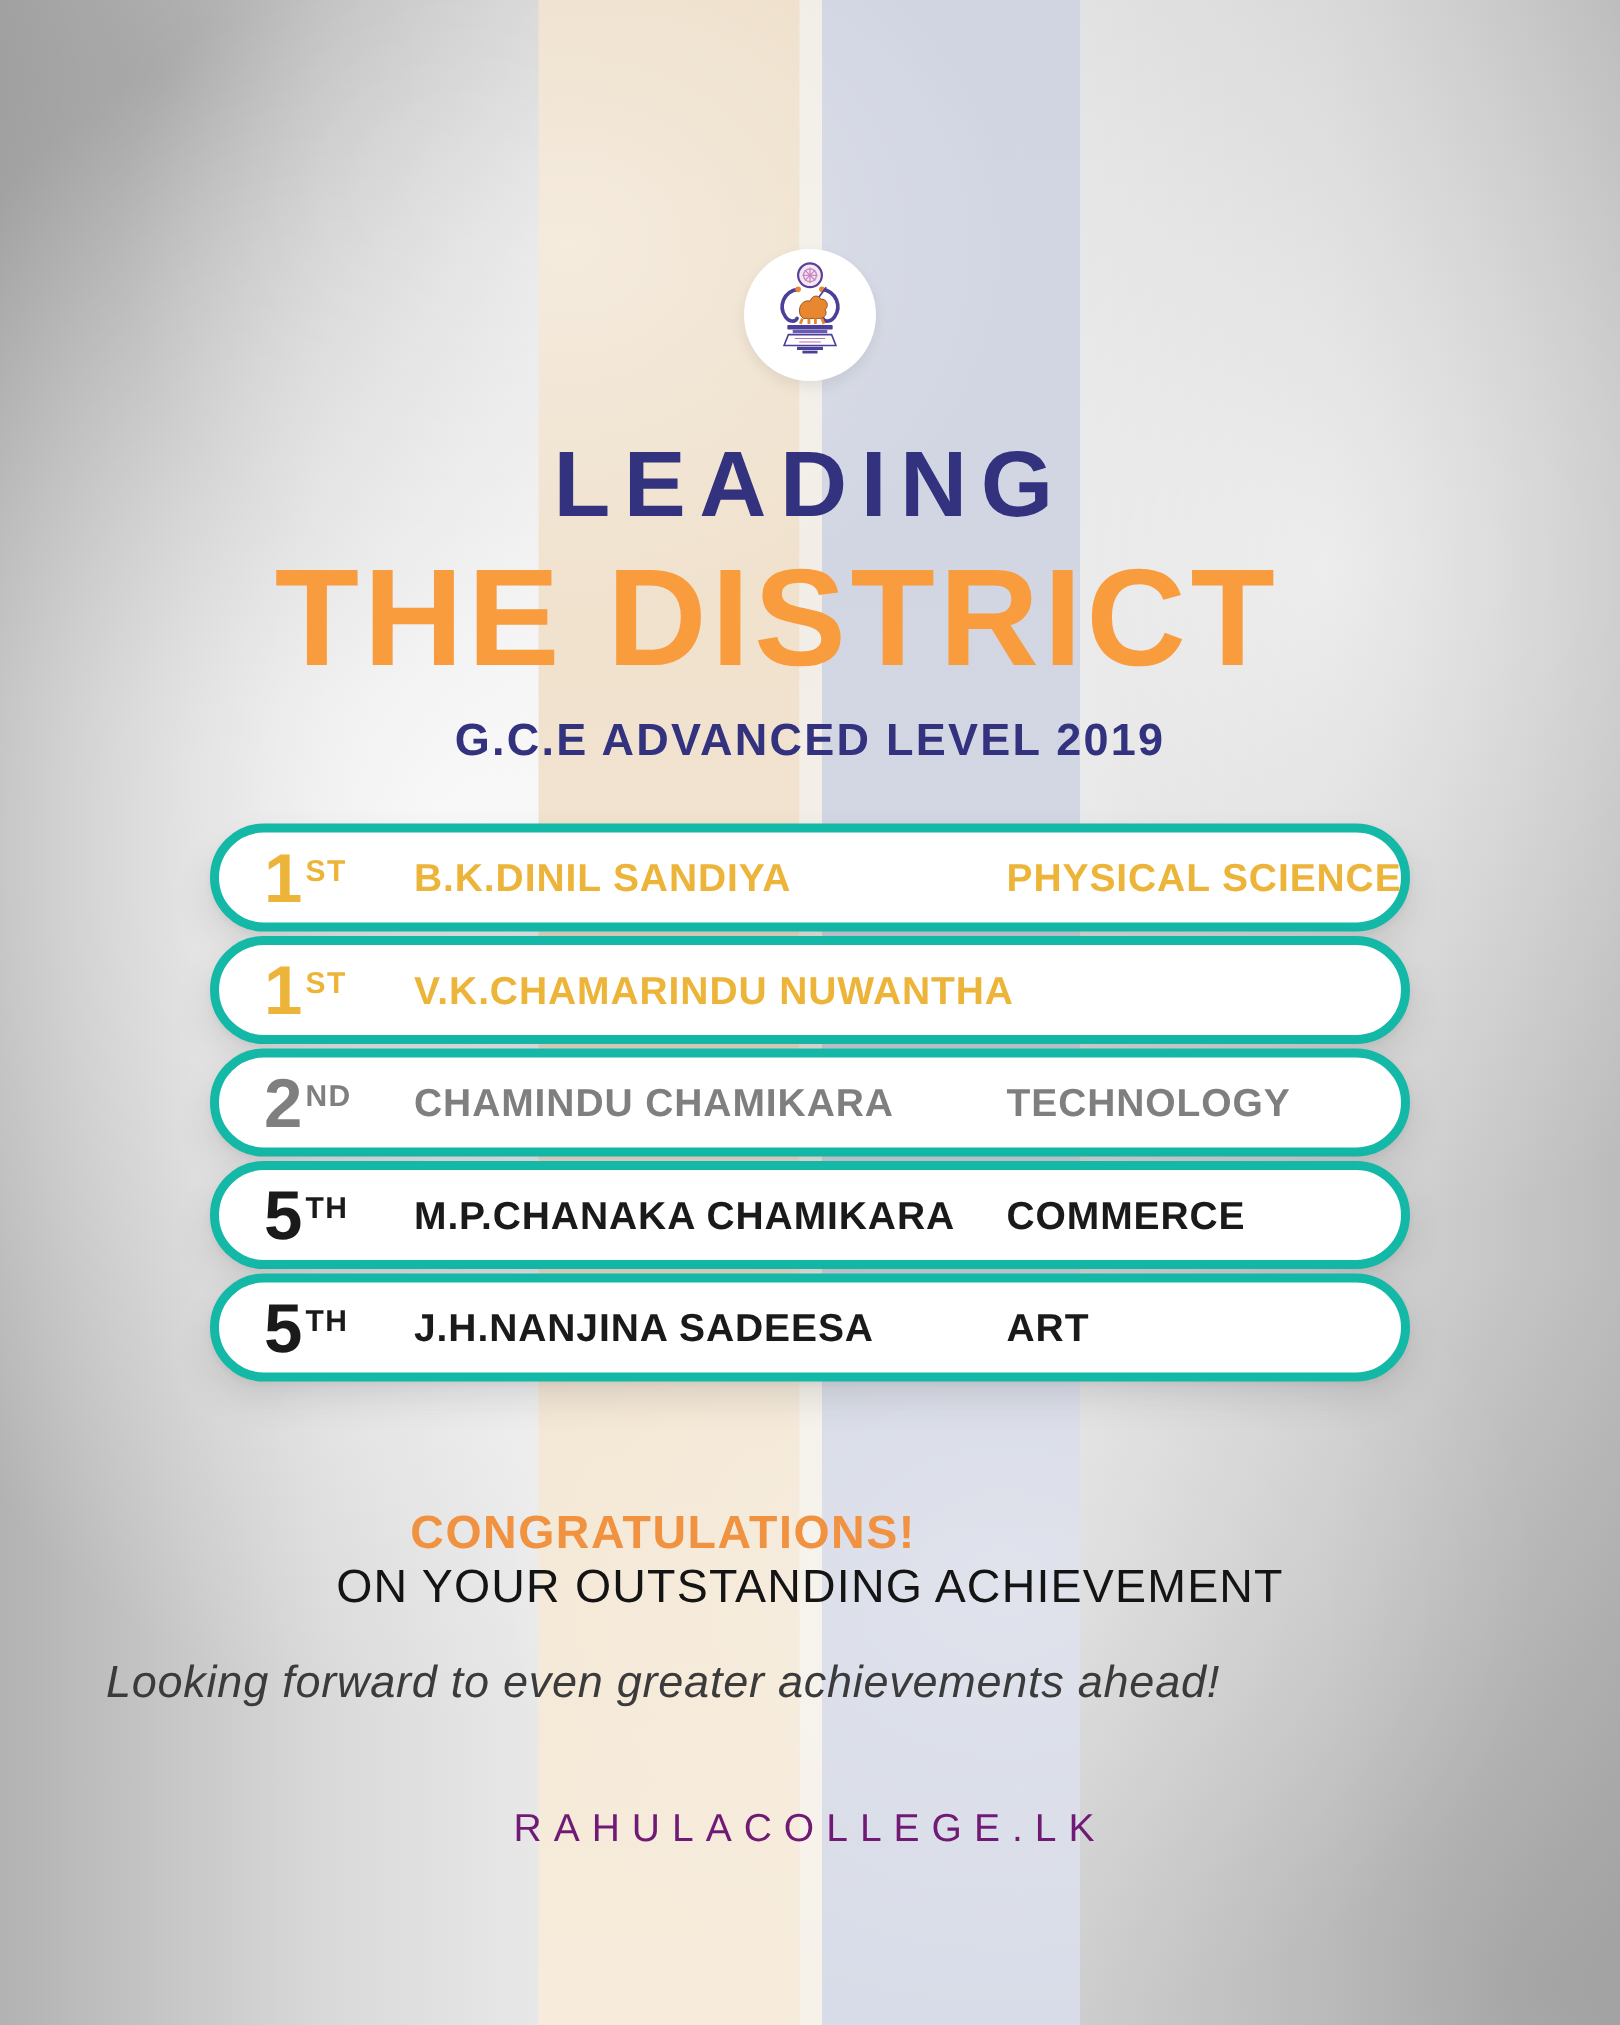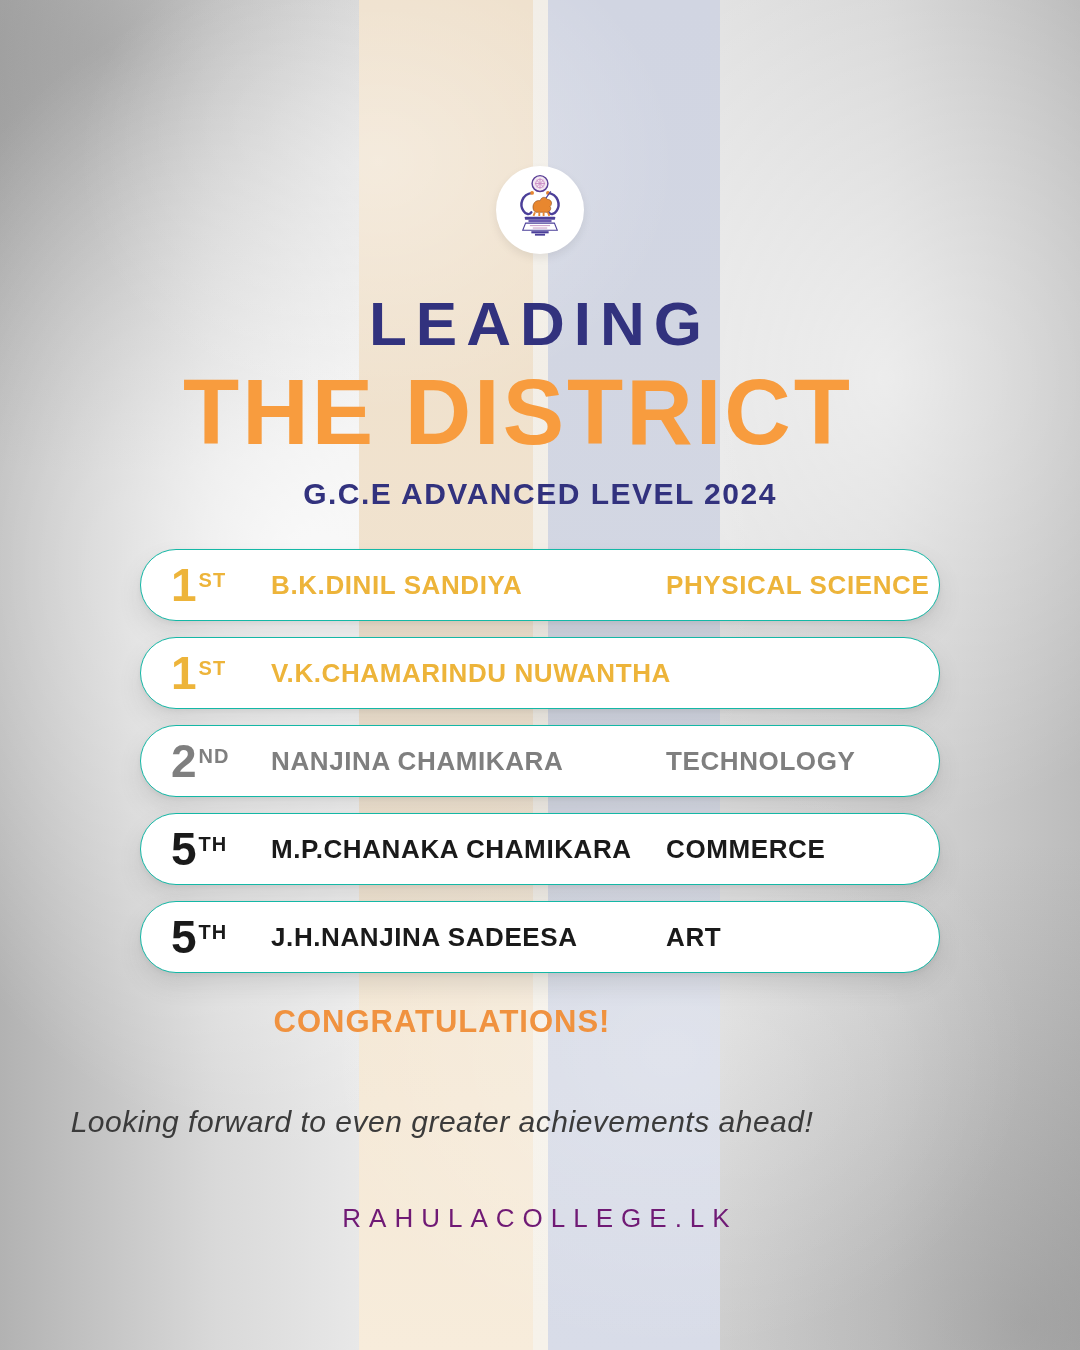--- a/index.html
+++ b/index.html
@@ -53,24 +53,24 @@
   }
   .subtitle {
     position: absolute; left: 0; top: 477px; width: 1080px;
     text-align: center;
     font-size: 30px; font-weight: 700; letter-spacing: 1.5px;
     color: #32327E;
   }
 
   .results { position: absolute; left: 140px; top: 549px; width: 800px; }
   .result-row {
-    height: 72px; margin-bottom: 16px;
+    height: 72px; margin-bottom: 3px;
     background: #ffffff;
     border-radius: 36px;
-    border: 1px solid #14b8a6;
+    border: 6px solid #14b8a6;
     box-shadow: 0 12px 22px rgba(90,90,90,.16), 0 2px 5px rgba(0,0,0,.05);
     display: grid;
     grid-template-columns: 100px 395px 1fr;
     align-items: center;
     padding: 0 30px 0 30px;
   }
   .rank { white-space: nowrap; }
   .rank-number { font-size: 46px; font-weight: 700; }
   .rank-suffix { font-size: 20px; font-weight: 700; position: relative; top: -14px; margin-left: 2px; letter-spacing: 1px; }
   .result-name, .result-subject {
@@ -143,52 +143,53 @@
         <path d="M30 71 L70 71 L74 81 L26 81 Z" fill="#ffffff" stroke="#4b3f99" stroke-width="1.5"></path>
         <path d="M36 74.5 L64 74.5 M40 77.8 L60 77.8" stroke="#b36fae" stroke-width="1"></path>
         <rect x="38" y="82.2" width="24" height="3" fill="#4b3f99"></rect>
         <rect x="43" y="85.8" width="14" height="2.6" fill="#4b3f99"></rect>
       </svg>
     </span>
   </div>
 
   <div class="title-leading">LEADING</div>
   <div class="title-district">THE DISTRICT</div>
-  <div class="subtitle">G.C.E ADVANCED LEVEL 2024</div>
+  <div class="subtitle">G.C.E ADVANCED LEVEL 2019</div>
 
   <div class="results">
 
     <div class="result-row color-gold">
       <span class="rank"><span class="rank-number">1</span><span class="rank-suffix">ST</span></span>
       <span class="result-name">B.K.DINIL SANDIYA</span>
       <span class="result-subject">PHYSICAL SCIENCE</span>
     </div>
 
     <div class="result-row color-gold">
       <span class="rank"><span class="rank-number">1</span><span class="rank-suffix">ST</span></span>
       <span class="result-name">V.K.CHAMARINDU NUWANTHA</span>
     </div>
 
     <div class="result-row color-gray">
       <span class="rank"><span class="rank-number">2</span><span class="rank-suffix">ND</span></span>
-      <span class="result-name">NANJINA CHAMIKARA</span>
+      <span class="result-name">CHAMINDU CHAMIKARA</span>
       <span class="result-subject">TECHNOLOGY</span>
     </div>
 
     <div class="result-row color-black">
       <span class="rank"><span class="rank-number">5</span><span class="rank-suffix">TH</span></span>
       <span class="result-name">M.P.CHANAKA CHAMIKARA</span>
       <span class="result-subject">COMMERCE</span>
     </div>
 
     <div class="result-row color-black">
       <span class="rank"><span class="rank-number">5</span><span class="rank-suffix">TH</span></span>
       <span class="result-name">J.H.NANJINA SADEESA</span>
       <span class="result-subject">ART</span>
     </div>
 
   </div>
 
   <div class="congrats-title">CONGRATULATIONS!</div>
+  <div class="congrats-subtitle">ON YOUR OUTSTANDING ACHIEVEMENT</div>
   <div class="closing-message">Looking forward to even greater achievements ahead!</div>
   <div class="website">RAHULACOLLEGE.LK</div>
 
 </div>
 
 </body></html>

